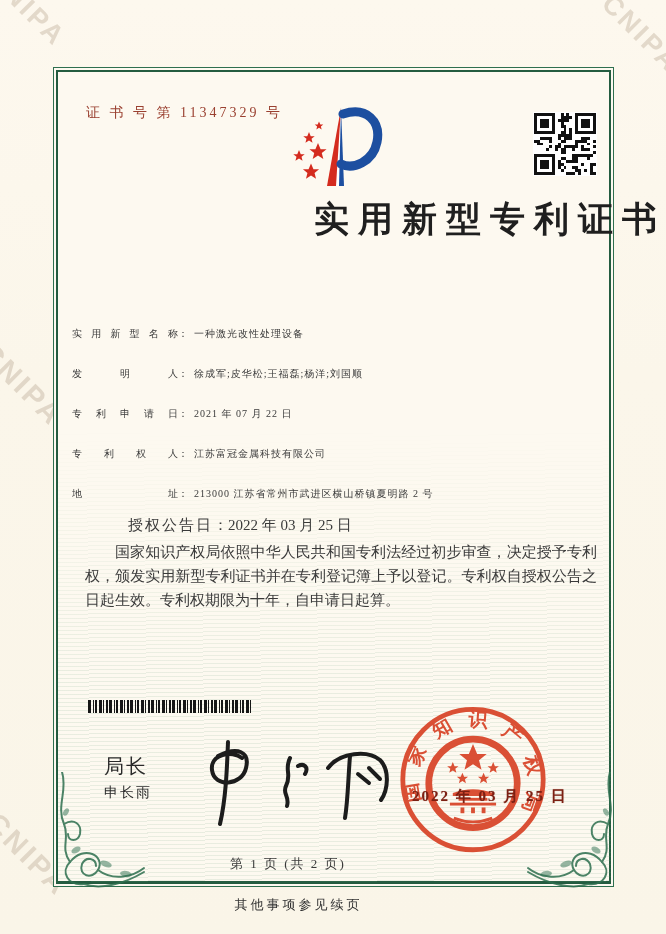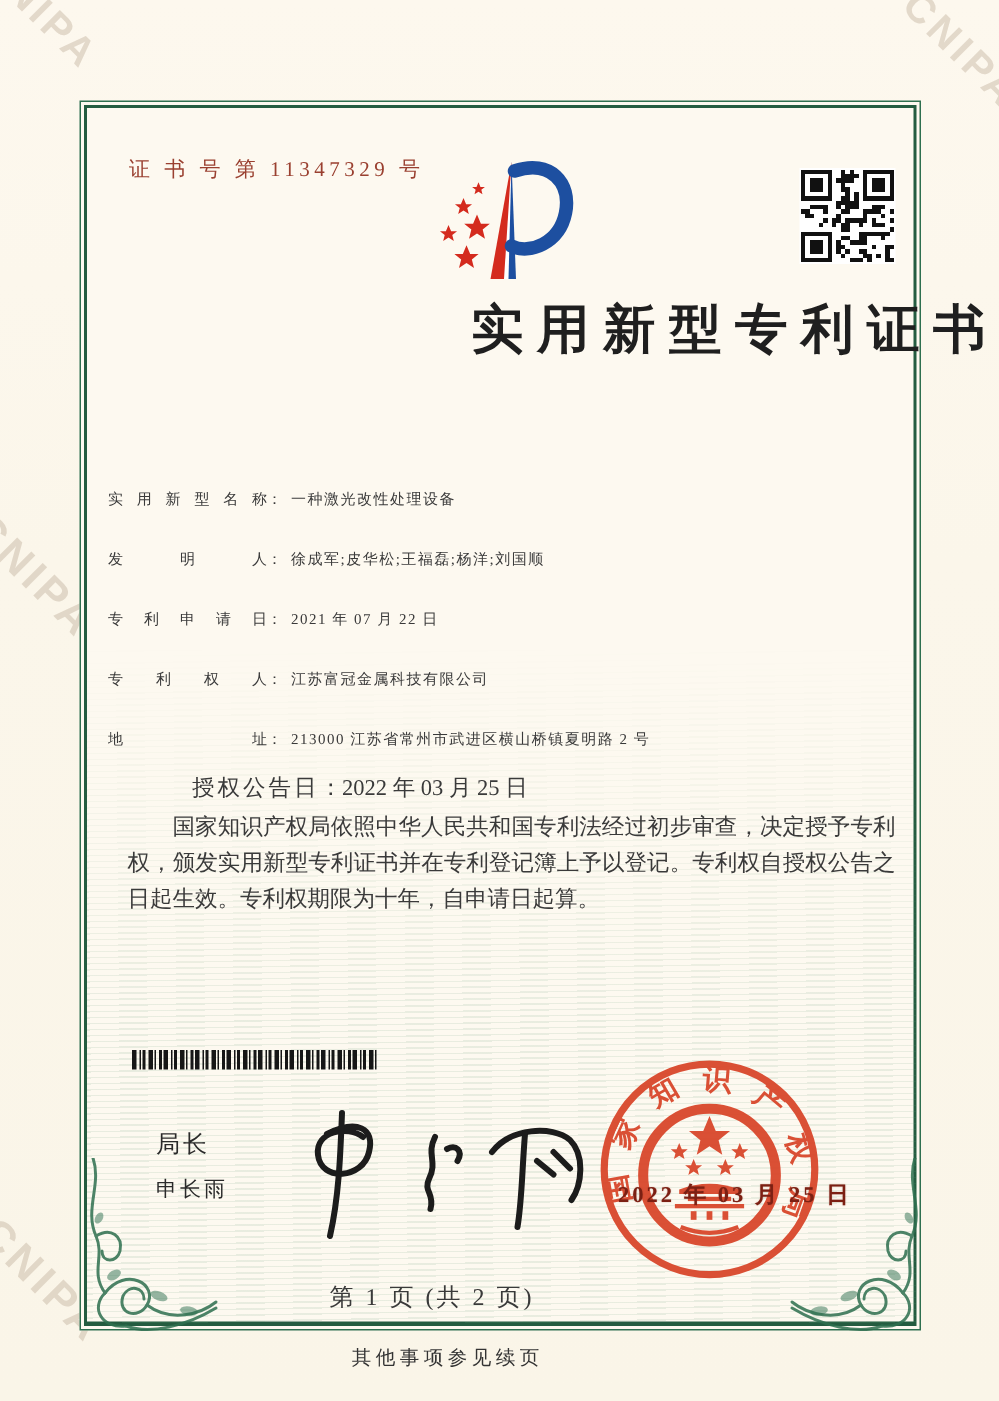--- a/index.html
+++ b/index.html
@@ -60,38 +60,38 @@
   .grant-row .glabel{letter-spacing:2px;margin-left:40px;}
   
   .body-text{
     position:absolute; left:85px; top:540px; width:512px;
     font-size:15px; line-height:24px; text-align:justify; color:#3a3a3a;
   }
   .body-text p{margin:0; text-indent:2em;}
   
   .barcode{position:absolute; left:88px; top:700px;}
   
-  .sig-title{position:absolute; left:104px; top:753px; font-size:16px; letter-spacing:2px; color:#2a2a2a;}
+  .sig-title{position:absolute; left:104px; top:753px; font-size:20px; letter-spacing:2px; color:#2a2a2a;}
   .sig-name{position:absolute; left:104px; top:784px; font-size:14px; letter-spacing:2px; color:#2a2a2a;}
   .signature{position:absolute; left:190px; top:738px;}
   
   .seal{position:absolute; left:398px; top:704px; opacity:0.92;}
   .seal-date{
     position:absolute; left:412px; top:787px; width:160px;
     font-size:15px; letter-spacing:2px; color:#7c2013; font-weight:bold;
     text-shadow:0 0 1px rgba(124,32,19,0.4);
   }
   
   .orn{position:absolute; pointer-events:none;}
   .orn-bl{left:40px; top:772px;}
   .orn-br{left:512px; top:772px; transform:scaleX(-1);}
   
   .page-no{
     position:absolute; left:0; top:855px; width:576px; text-align:center;
-    font-size:16px; letter-spacing:2px; color:#3a3a3a;
+    font-size:13px; letter-spacing:2px; color:#3a3a3a;
   }
   .continuation{
     position:absolute; left:0; top:896px; width:597px; text-align:center;
     font-size:13px; letter-spacing:3px; color:#333;
   }
 </style>
 </head>
 <body>
 
 <div class="page">

